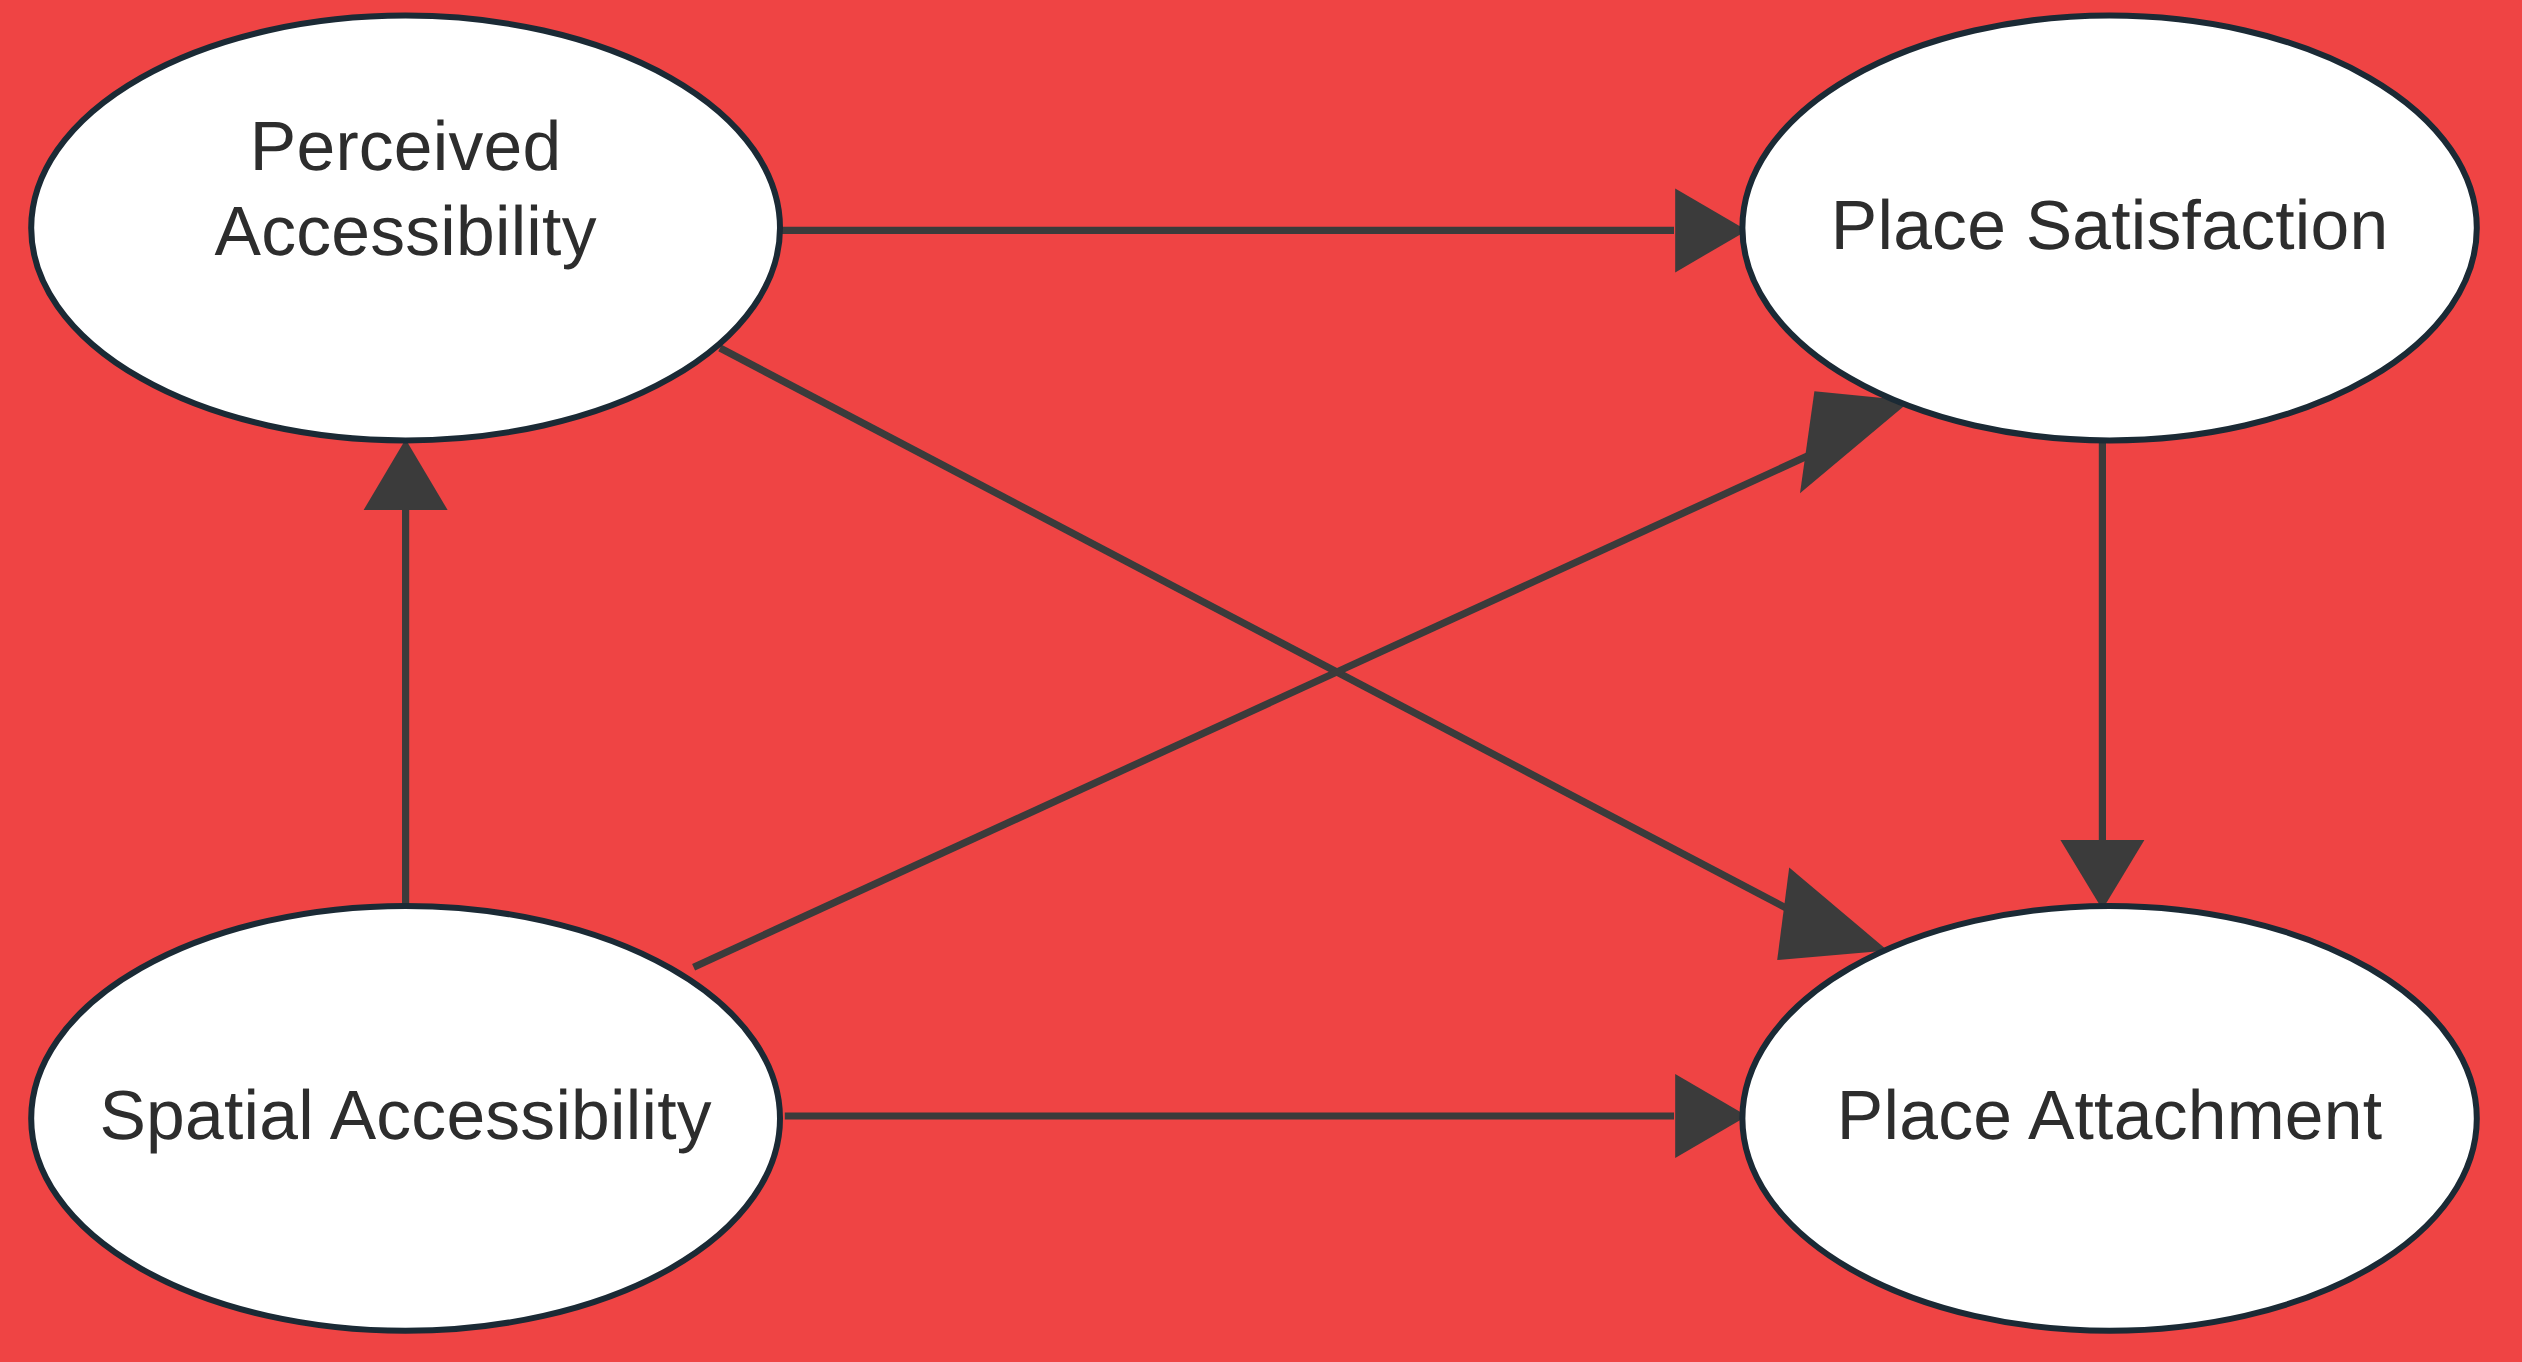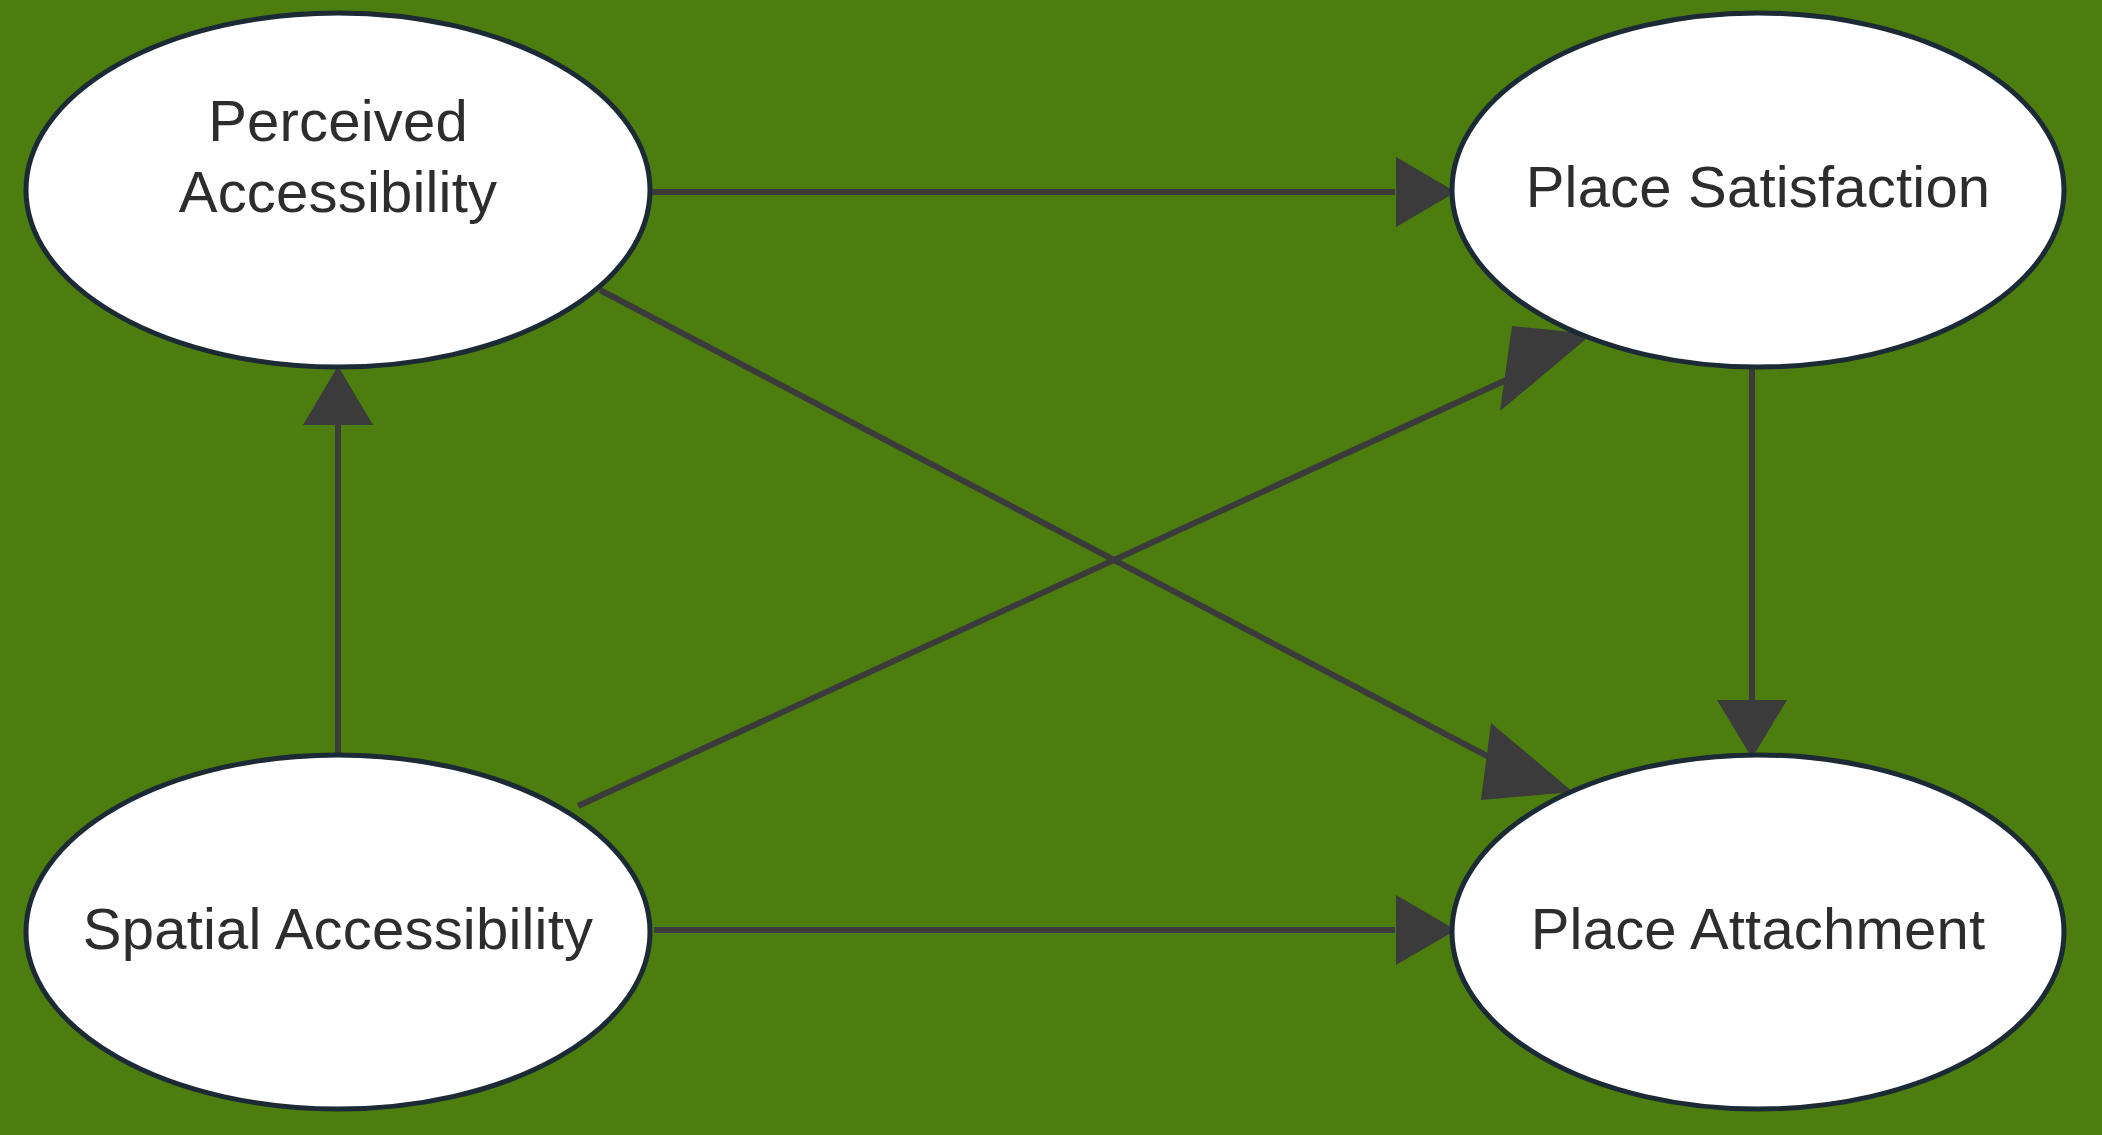--- a/index.html
+++ b/index.html
@@ -11,21 +11,21 @@
   body {
     width: 2102px;
     height: 1135px;
     font-family: "Liberation Sans", sans-serif;
     overflow: hidden;
   }
   #diagram-root {
     position: relative;
     width: 2102px;
     height: 1135px;
-    background: #4d7c0f;
+    background: #ef4444;
   }
   #diagram-svg {
     display: block;
     width: 2102px;
     height: 1135px;
   }
   .node-ellipse {
     fill: #ffffff;
     stroke: #1b2a35;
     stroke-width: 5;

